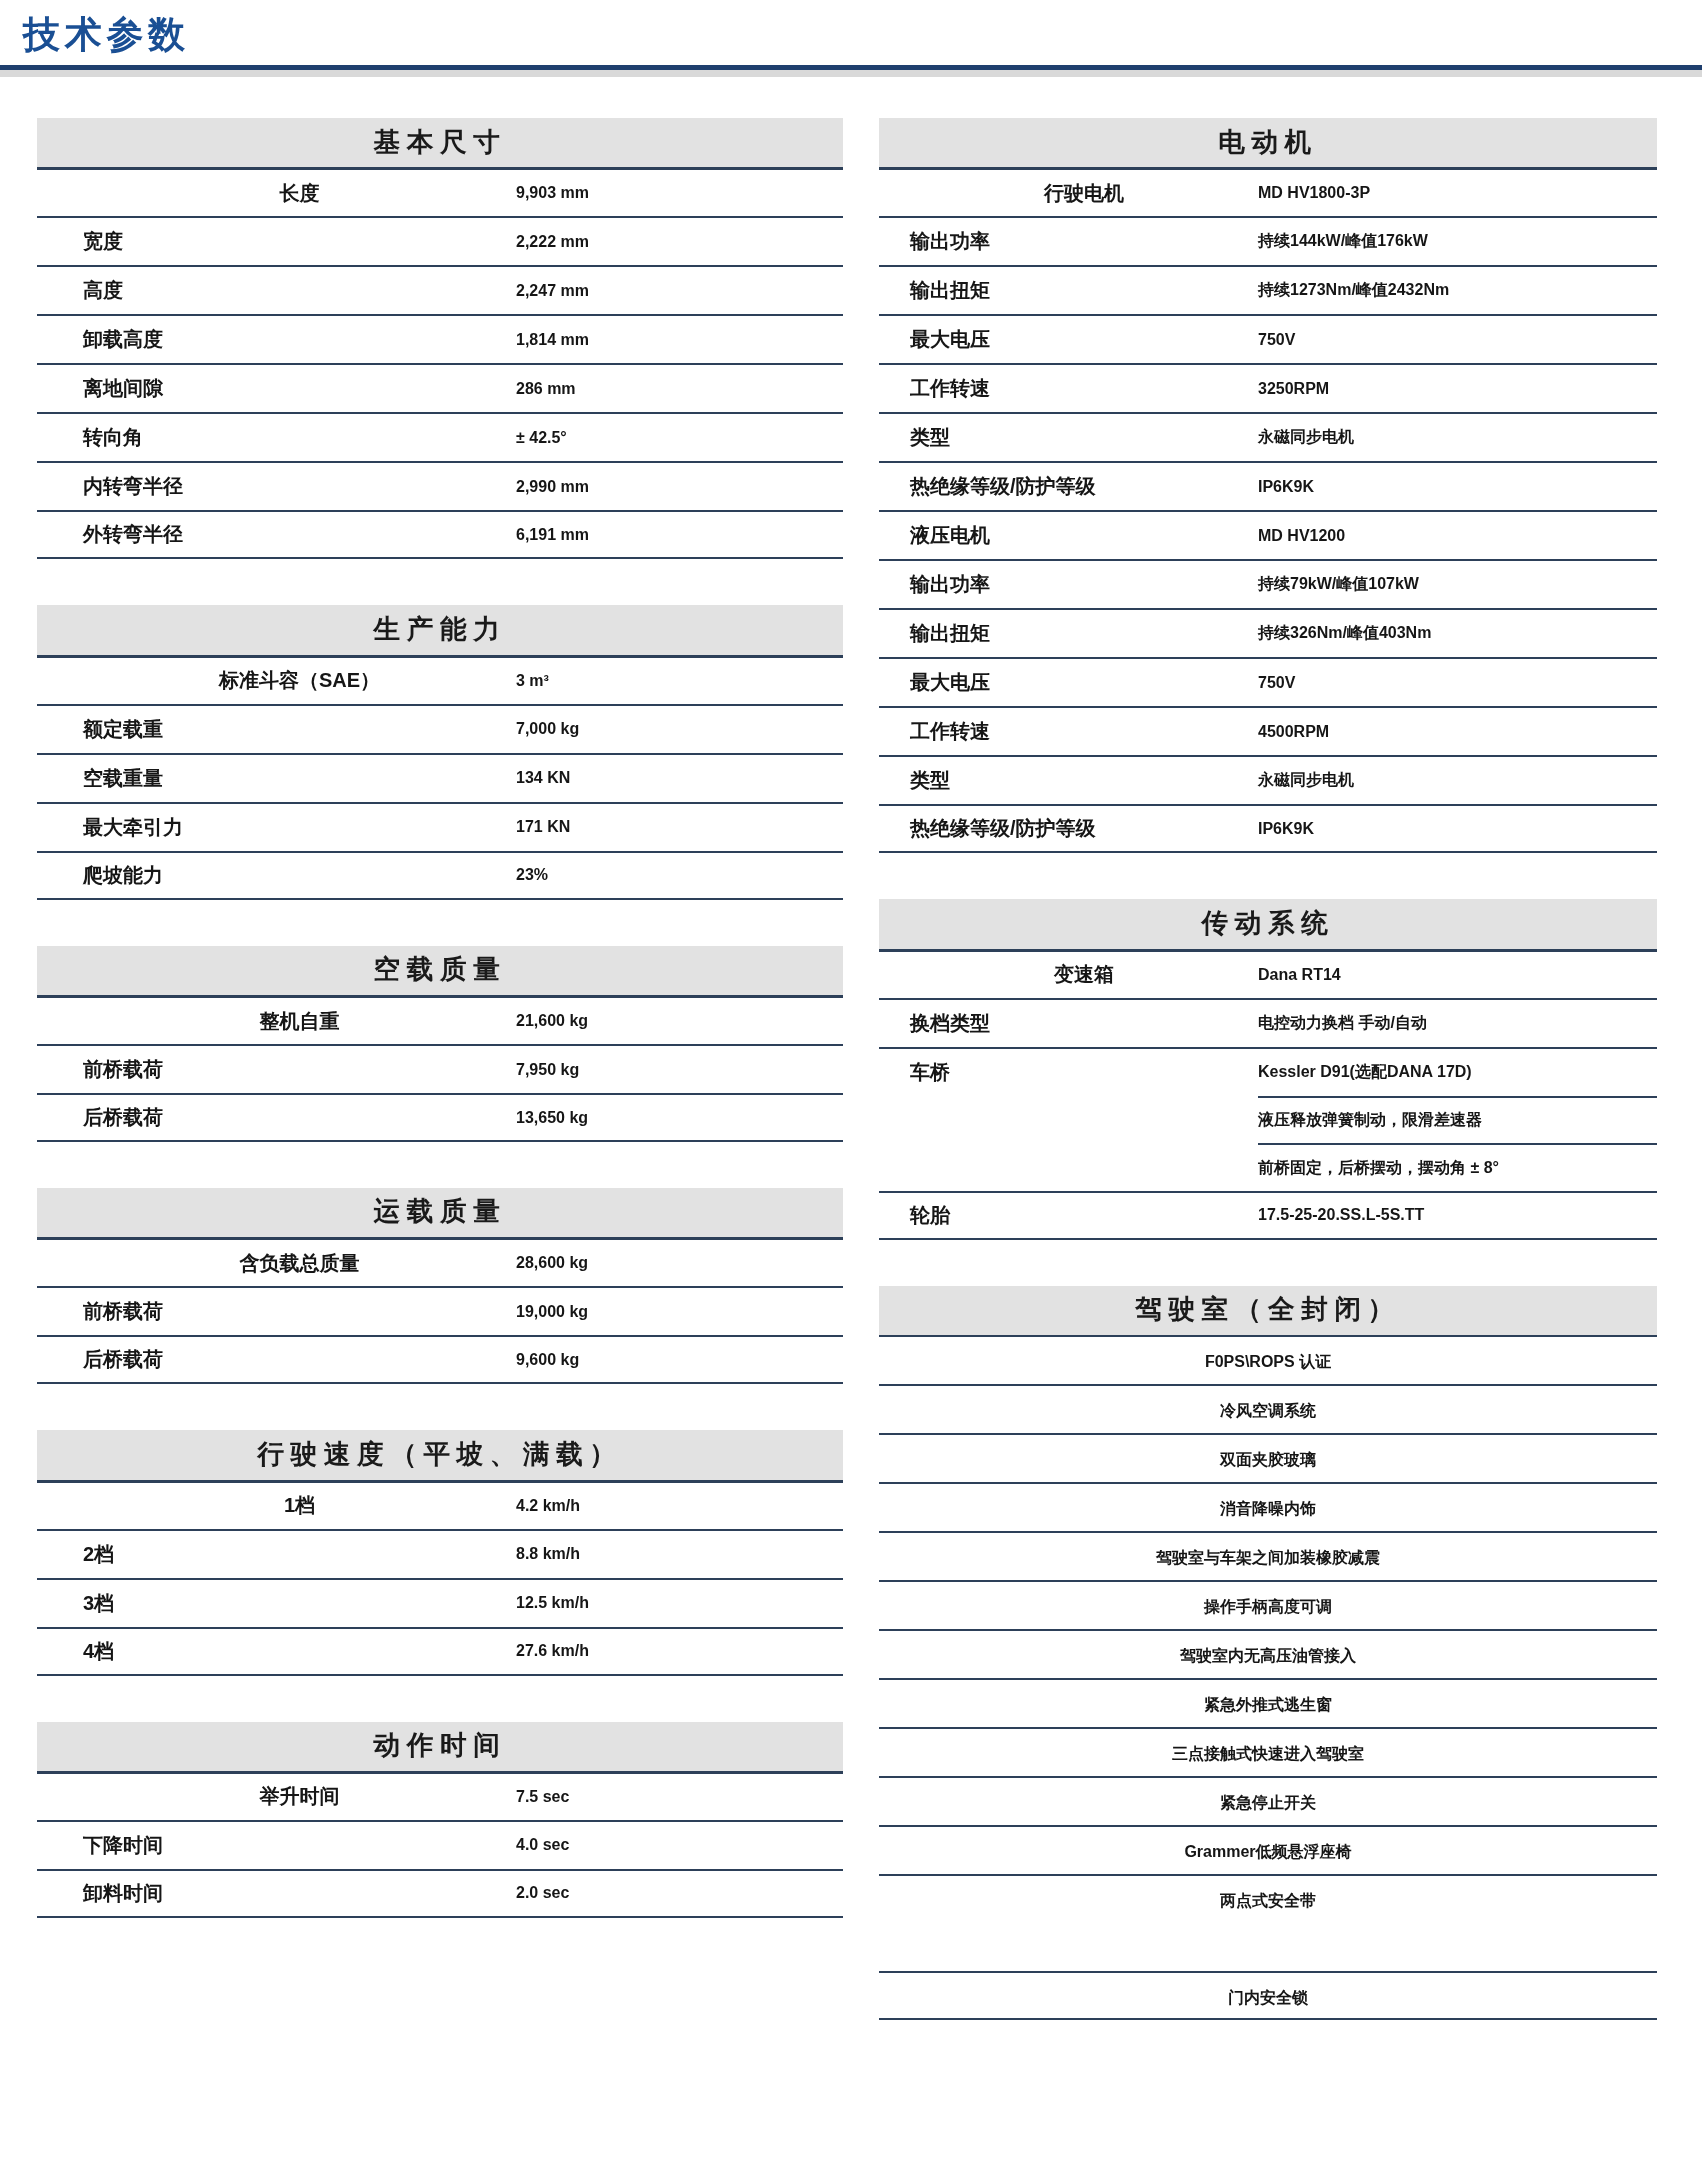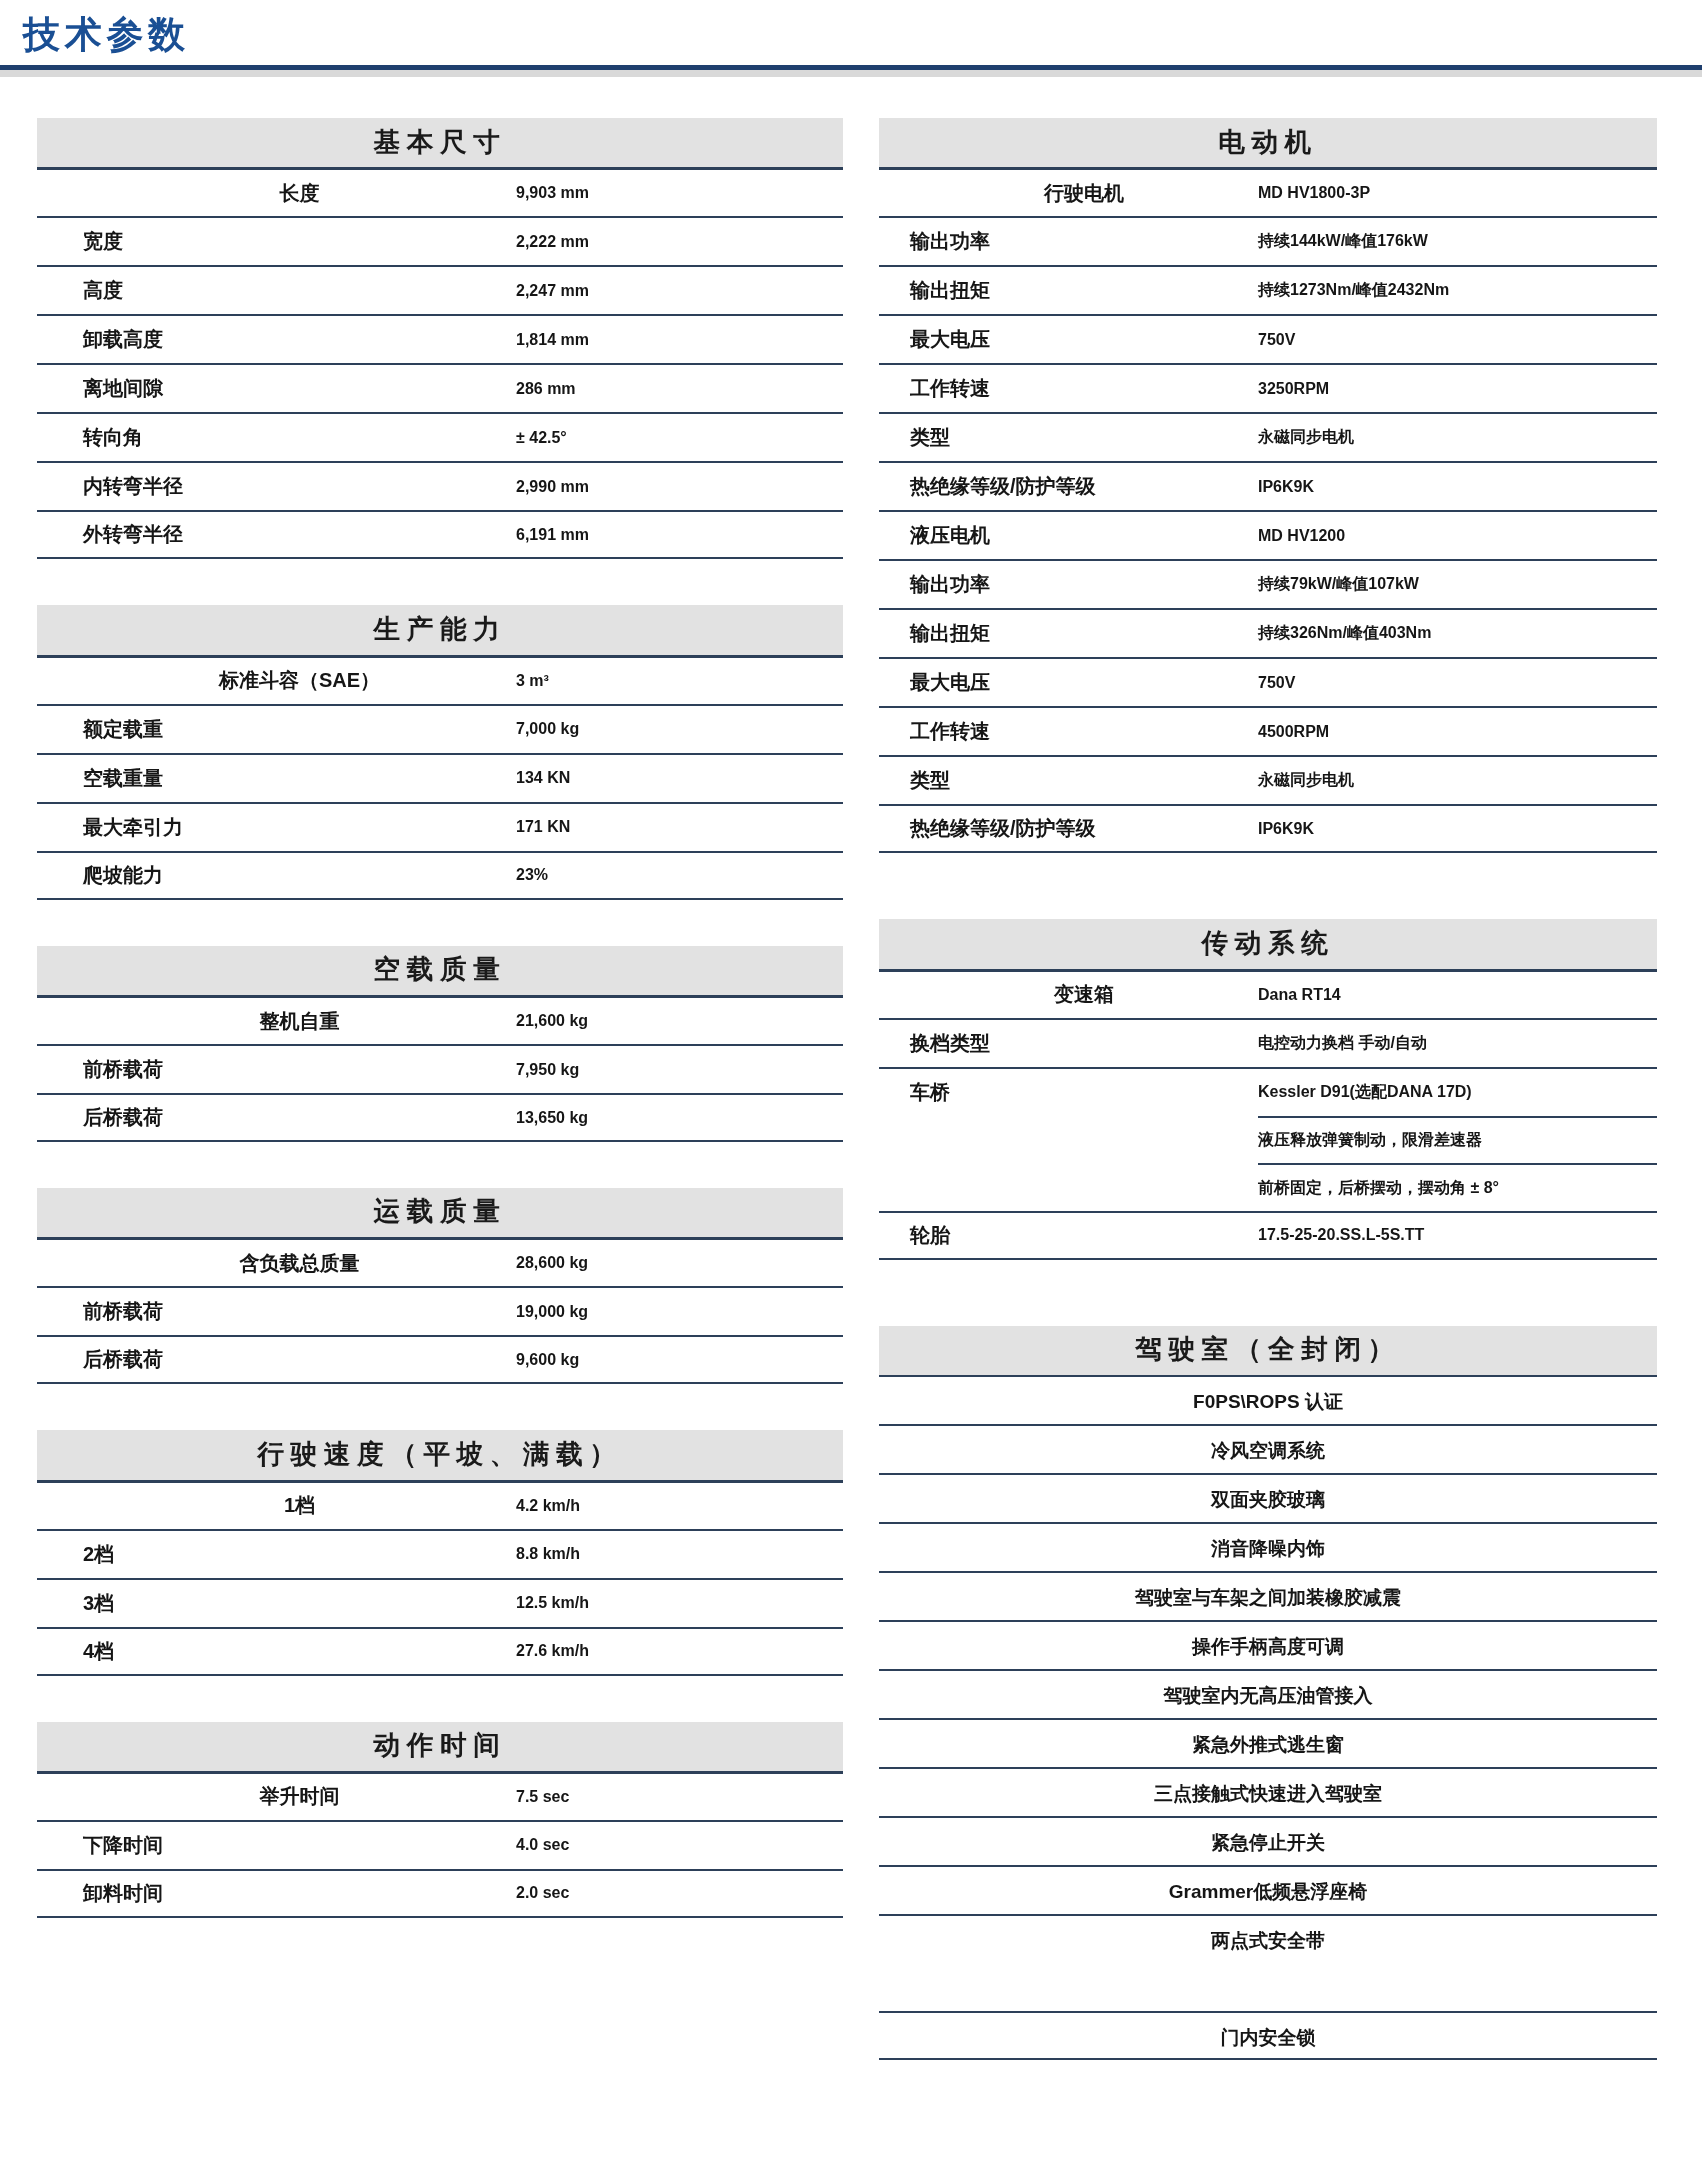--- a/index.html
+++ b/index.html
@@ -56,21 +56,20 @@
     display: flex;
     flex-direction: column;
   }
   .col-left {
     width: 806px;
     margin-left: 37px;
   }
   .col-right {
     width: 778px;
     margin-left: 36px;
-    gap: 20px;
   }
 
   
   .spec-block {
     width: 100%;
     margin-bottom: 46px;
   }
   .spec-block:last-child { margin-bottom: 0; }
 
   .block-title {
@@ -133,21 +132,21 @@
     padding-top: 12.3px;
     padding-bottom: 12.3px;
   }
   .srow.cont { height: auto; align-items: stretch; }
   .srow.cont .val-cell { flex: 1 1 auto; }
 
   
   .crow {
     border-top: 2.8px solid #2d4059;
     text-align: center;
-    font-size: 19px;
+    font-size: 16px;
     font-weight: bold;
     color: #161616;
     height: 49px;
     line-height: 49px;
     box-sizing: border-box;
     white-space: nowrap;
   }
   .crow.last-rule { border-bottom: 2.8px solid #2d4059; margin-top: 48px; }
 </style>
 </head>

